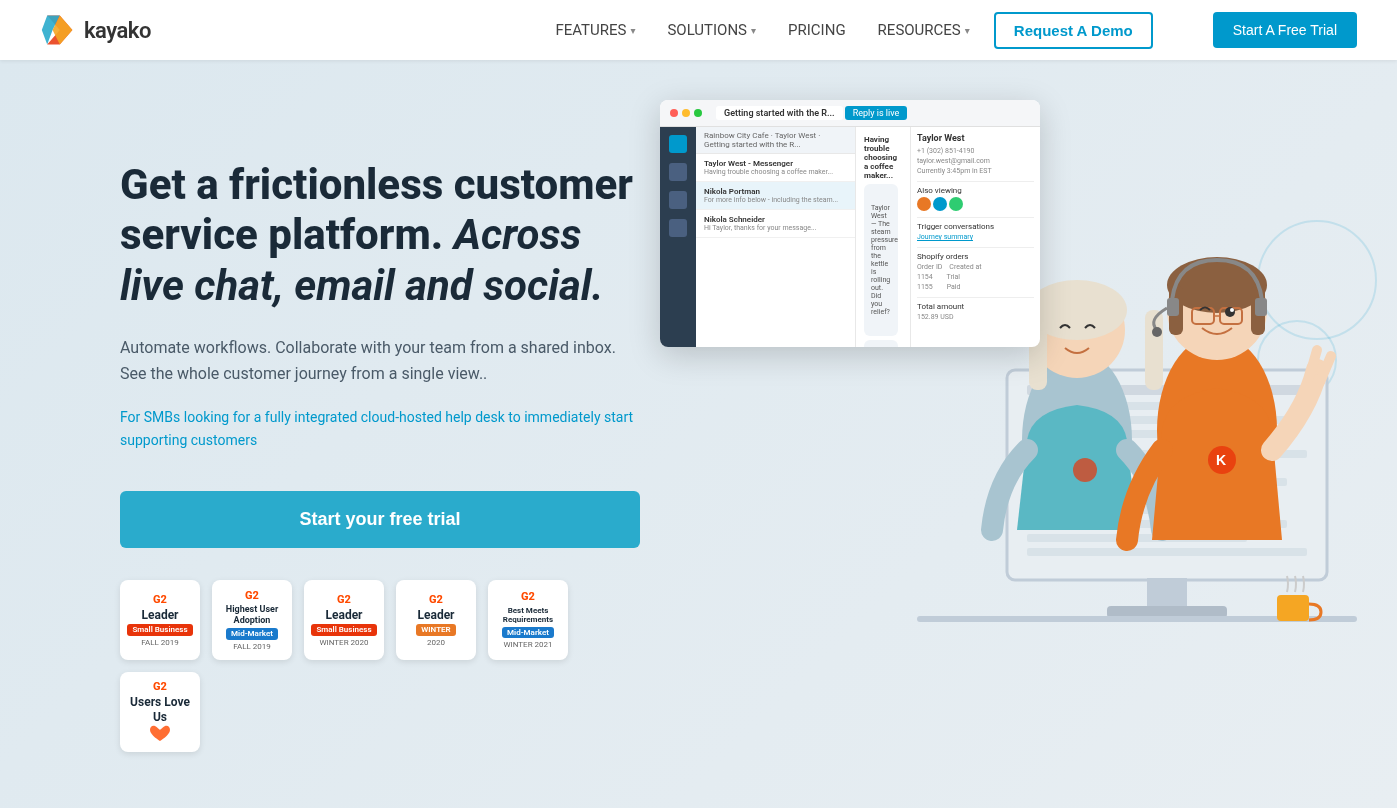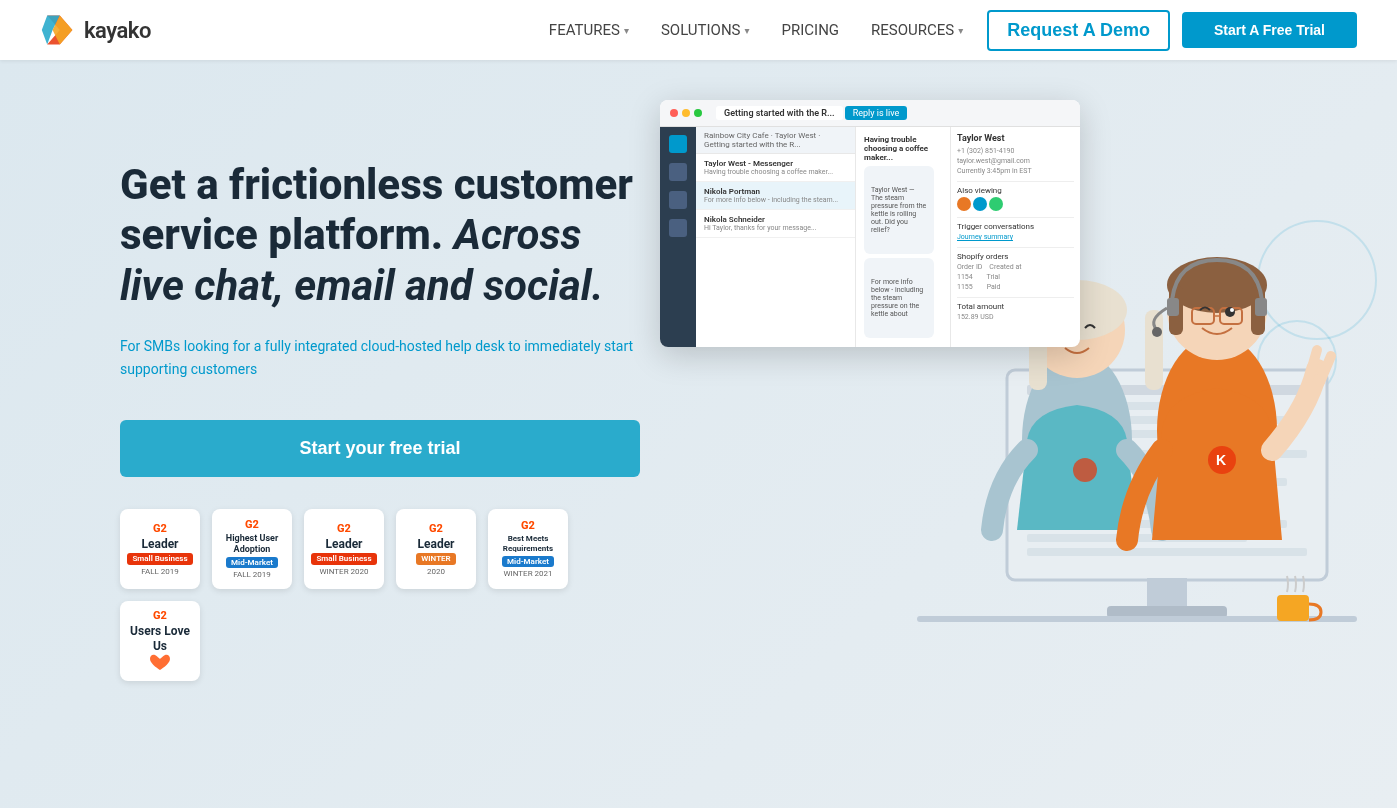--- a/index.html
+++ b/index.html
@@ -57,34 +57,35 @@
     .chevron {
       font-size: 10px;
       color: #888;
     }
     .btn-demo {
       border: 2px solid #0099cc;
       color: #0099cc;
       background: #fff;
       padding: 8px 18px;
       border-radius: 4px;
-      font-size: 18px;
+      font-size: 15px;
       font-weight: 600;
       cursor: pointer;
       margin-right: 12px;
     }
     .btn-trial {
       background: #0099cc;
       color: #fff;
       border: none;
-      padding: 10px 32px;
+      padding: 10px 20px;
       border-radius: 4px;
       font-size: 14px;
-      font-weight: 700;
+      font-weight: 400;
       cursor: pointer;
+      margin-left: 48px;
     }
 
     
     .hero {
       display: flex;
       align-items: flex-start;
       min-height: 748px;
       padding: 60px 40px 40px 120px;
       position: relative;
       background: linear-gradient(135deg, #dce8ef 0%, #e8eef2 100%);
@@ -192,21 +193,21 @@
       align-items: flex-start;
       justify-content: center;
       min-height: 600px;
     }
 
     
     .dashboard-screenshot {
       position: absolute;
       top: -20px;
       left: 20px;
-      width: 420px;
+      width: 380px;
       background: #fff;
       border-radius: 8px;
       box-shadow: 0 8px 32px rgba(0,0,0,0.18);
       overflow: hidden;
       z-index: 3;
     }
     .dash-header {
       background: #f5f6f8;
       padding: 6px 10px;
       display: flex;
@@ -357,20 +358,21 @@
   <button class="btn-demo">Request A Demo</button>
   <button class="btn-trial">Start A Free Trial</button>
 </nav>
 
 <section class="hero">
 
   <div class="hero-left">
     <h1 class="hero-headline">
       Get a frictionless customer service platform. <em>Across live chat, email and social.</em>
     </h1>
+    <p class="hero-sub">Automate workflows. Collaborate with your team from a shared inbox. See the whole customer journey from a single view..</p>
     <p class="hero-smb">For SMBs looking for a fully integrated cloud-hosted help desk to immediately start supporting customers</p>
 
     <button class="btn-free-trial">Start your free trial</button>
 
     <div class="badges">
 
       <div class="badge">
         <div class="badge-g2-logo">G2</div>
         <div class="badge-title">Leader</div>
         <div class="badge-category cat-red">Small Business</div>

